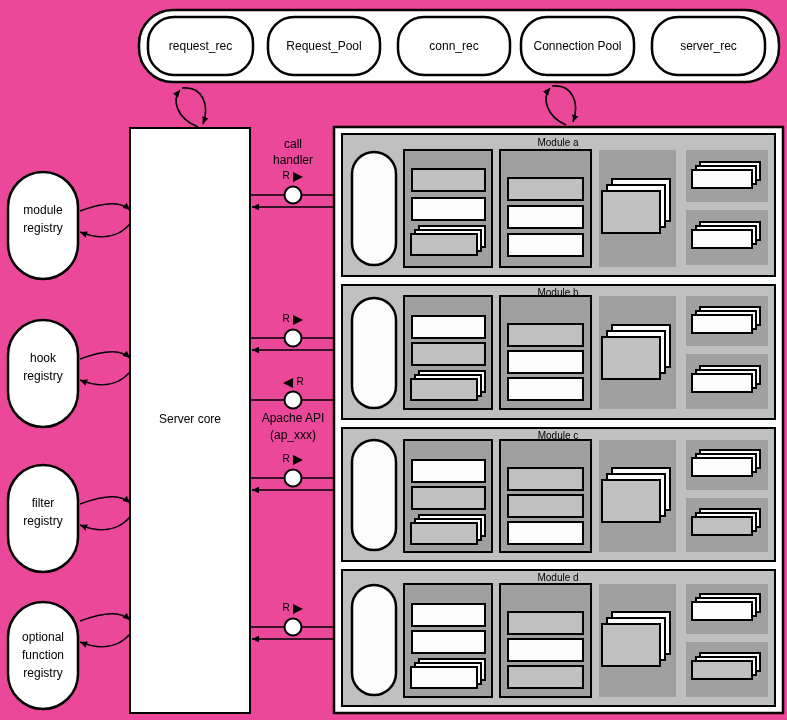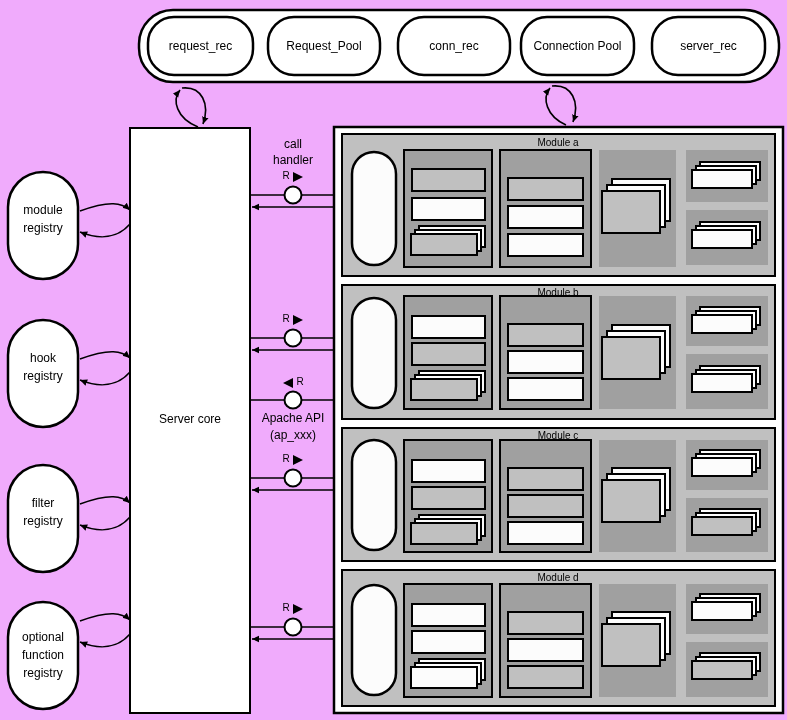--- a/index.html
+++ b/index.html
@@ -8,21 +8,21 @@
     padding: 0;
     background: #ffffff;
   }
   body {
     font-family: "Liberation Sans", sans-serif;
   }
   #stage {
     position: relative;
     width: 787px;
     height: 720px;
-    background: #f0abfc;
+    background: #ec4899;
     overflow: hidden;
   }
   svg#diagram {
     position: absolute;
     left: 0;
     top: 0;
     width: 787px;
     height: 720px;
   }
   .lbl {

